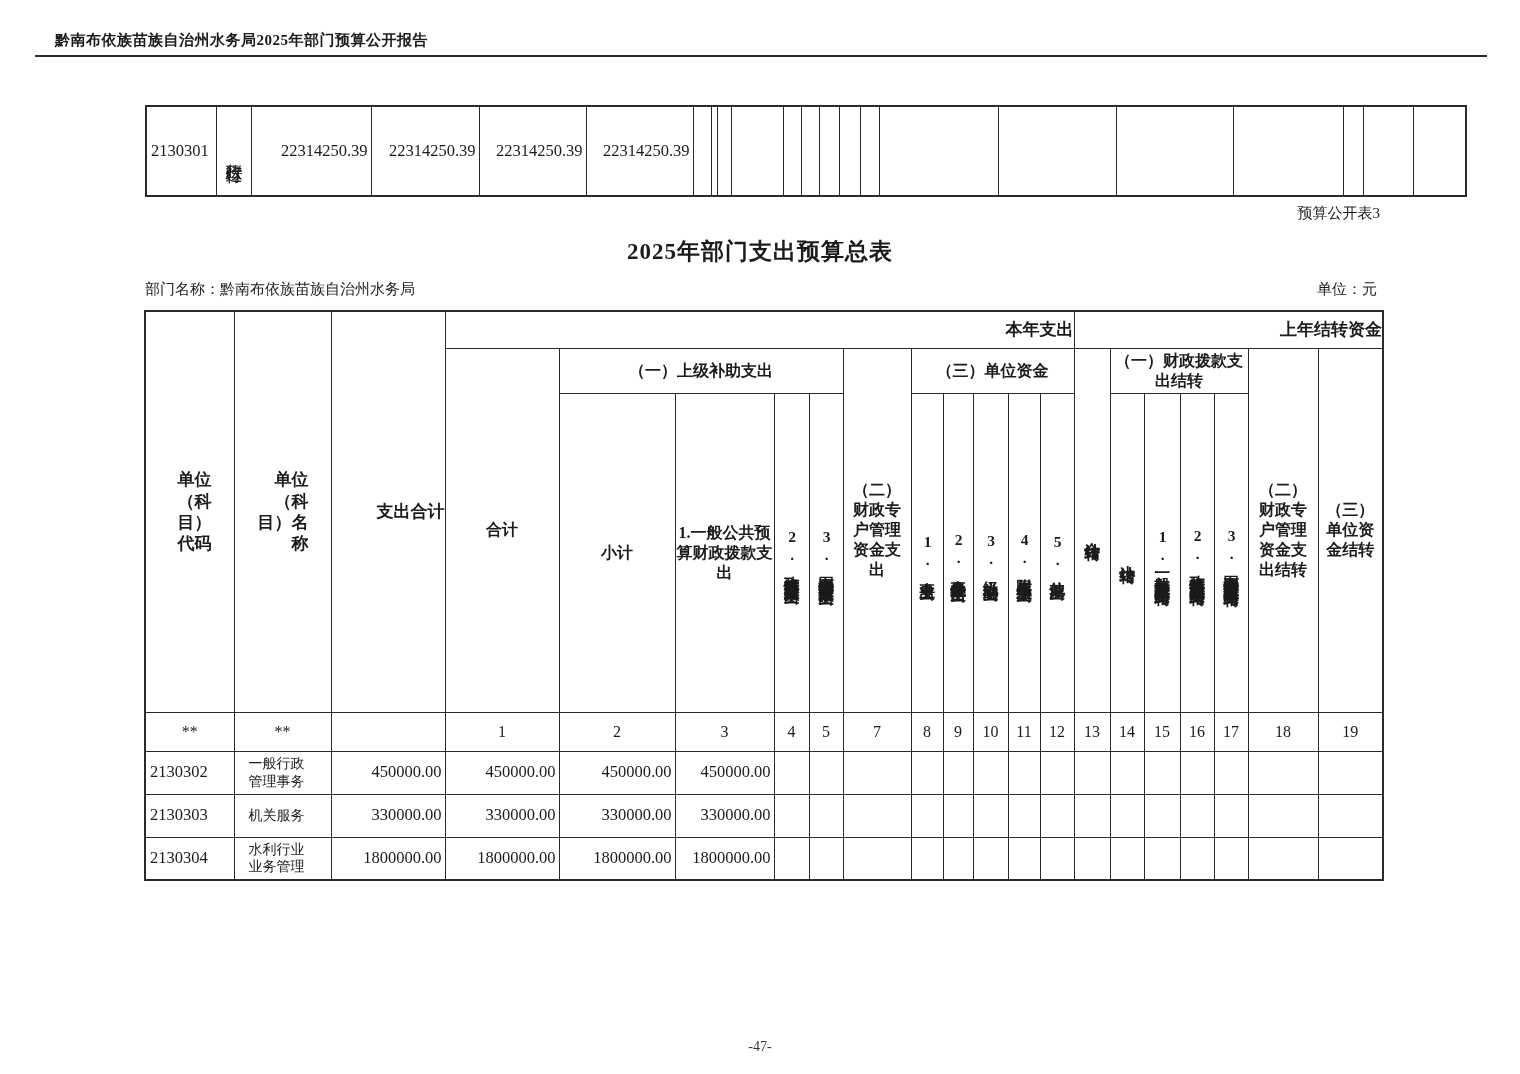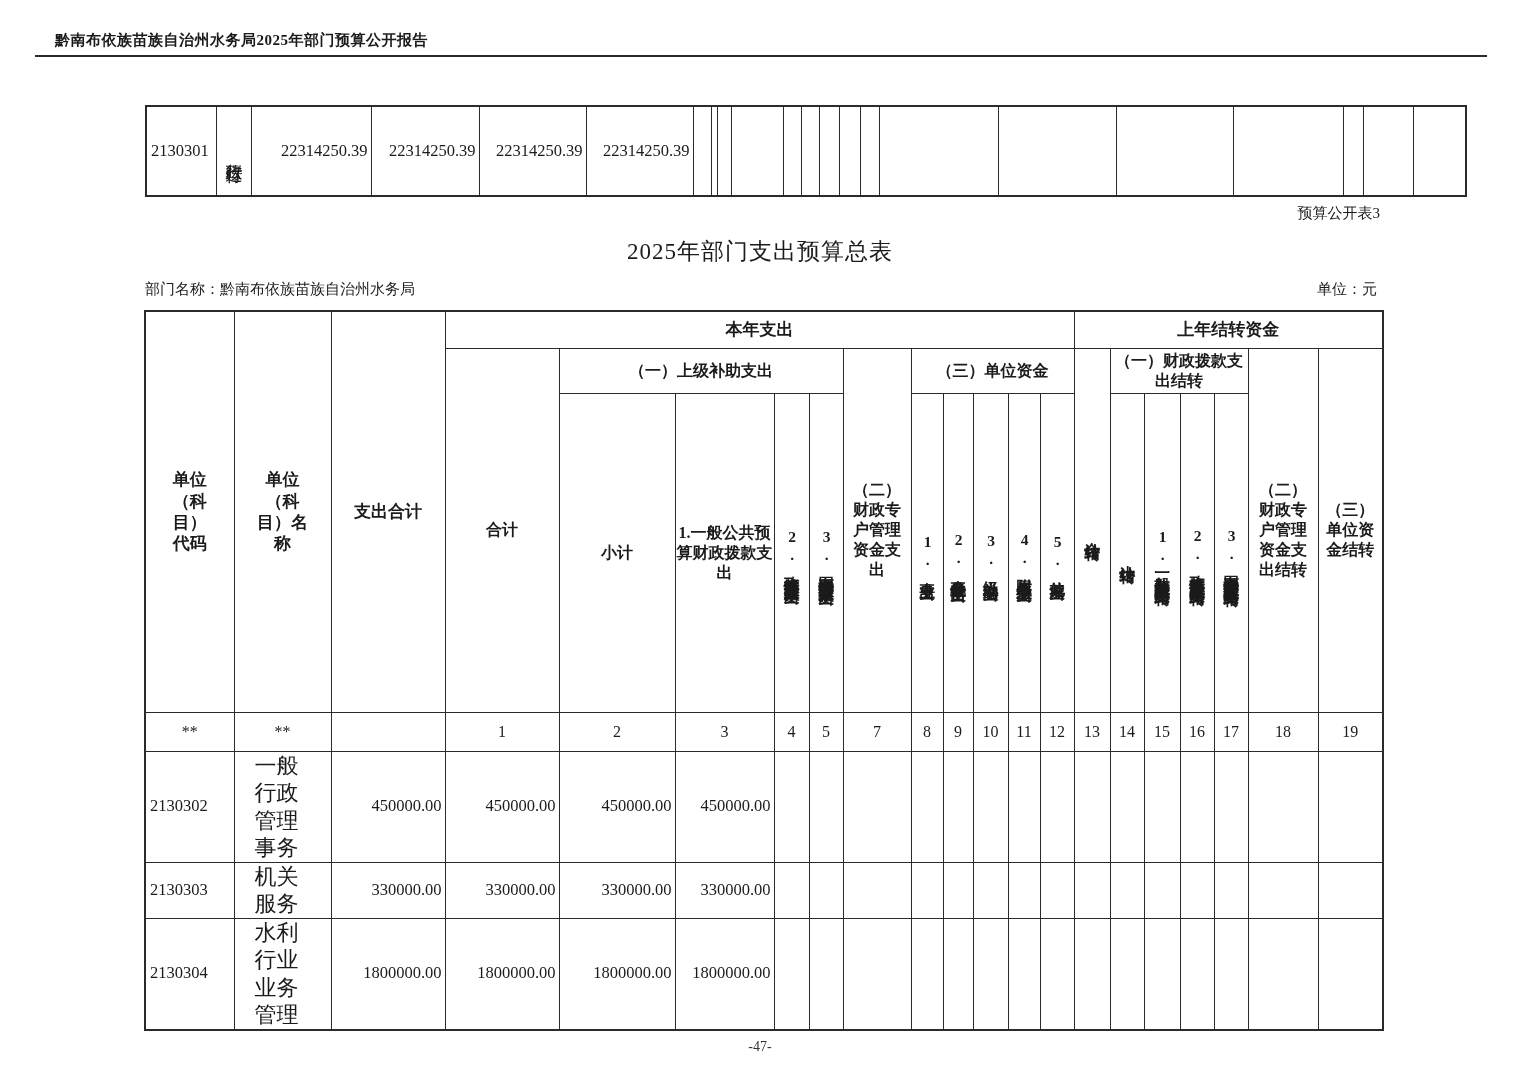--- a/index.html
+++ b/index.html
@@ -12,39 +12,39 @@
   table{border-collapse:collapse;table-layout:fixed;}
   td,th{border:1px solid #2a2a2a;overflow:hidden;text-align:center;vertical-align:middle;
         font-size:16px;padding:0;word-break:break-all;line-height:1.25;}
   th{font-weight:bold;}
   
   .top-table{position:absolute;left:145px;top:105px;width:1320px;border:2px solid #2a2a2a;}
   .top-table td{height:88px;}
   
   .main-table{position:absolute;left:144px;top:310px;width:1238px;border:2px solid #2a2a2a;}
   .r1{height:37px;}
-  .r1 th{font-size:17px;}
+  .r1 th{font-size:17px;text-align:right;}
   .r2{height:45px;}
   .r3{height:319px;}
   .rnum{height:39px;}
   .main-table tbody tr{height:43px;}
   .code{text-align:left;padding-left:4px;font-size:16.5px;}
-  .name{text-align:left;padding:0 20px;font-size:22px;}
+  .name{text-align:left;padding:0 14px;font-size:14px;}
   .val{text-align:right;padding-right:3px;font-size:16.5px;}
   .num{font-size:16px;}
   .hwrap{padding:0;}
   .wrap3{padding:0 5px;}
   .whead{padding:0 22px;}
   .vcell{padding:0;}
   .vt{writing-mode:vertical-rl;text-orientation:upright;display:inline-block;
       line-height:1.05;letter-spacing:1px;font-size:15.5px;vertical-align:middle;}
   .top-table .vt{font-size:17px;}
   .table-note{position:absolute;right:140px;top:204px;font-size:15px;}
   .doc-title{position:absolute;left:0;top:236px;width:100%;text-align:center;
-             font-size:23px;font-weight:normal;letter-spacing:1px;}
+             font-size:23px;font-weight:bold;letter-spacing:1px;}
   .dept-label{position:absolute;left:145px;top:280px;font-size:15px;}
   .unit-label{position:absolute;right:143px;top:280px;font-size:15px;}
   .page-footer{position:absolute;left:0;top:1039px;width:100%;text-align:center;font-size:14px;color:#333;}
 </style>
 </head>
 <body>
 
 <div class="page">
 
   <div class="report-header">黔南布依族苗族自治州水务局2025年部门预算公开报告</div>

